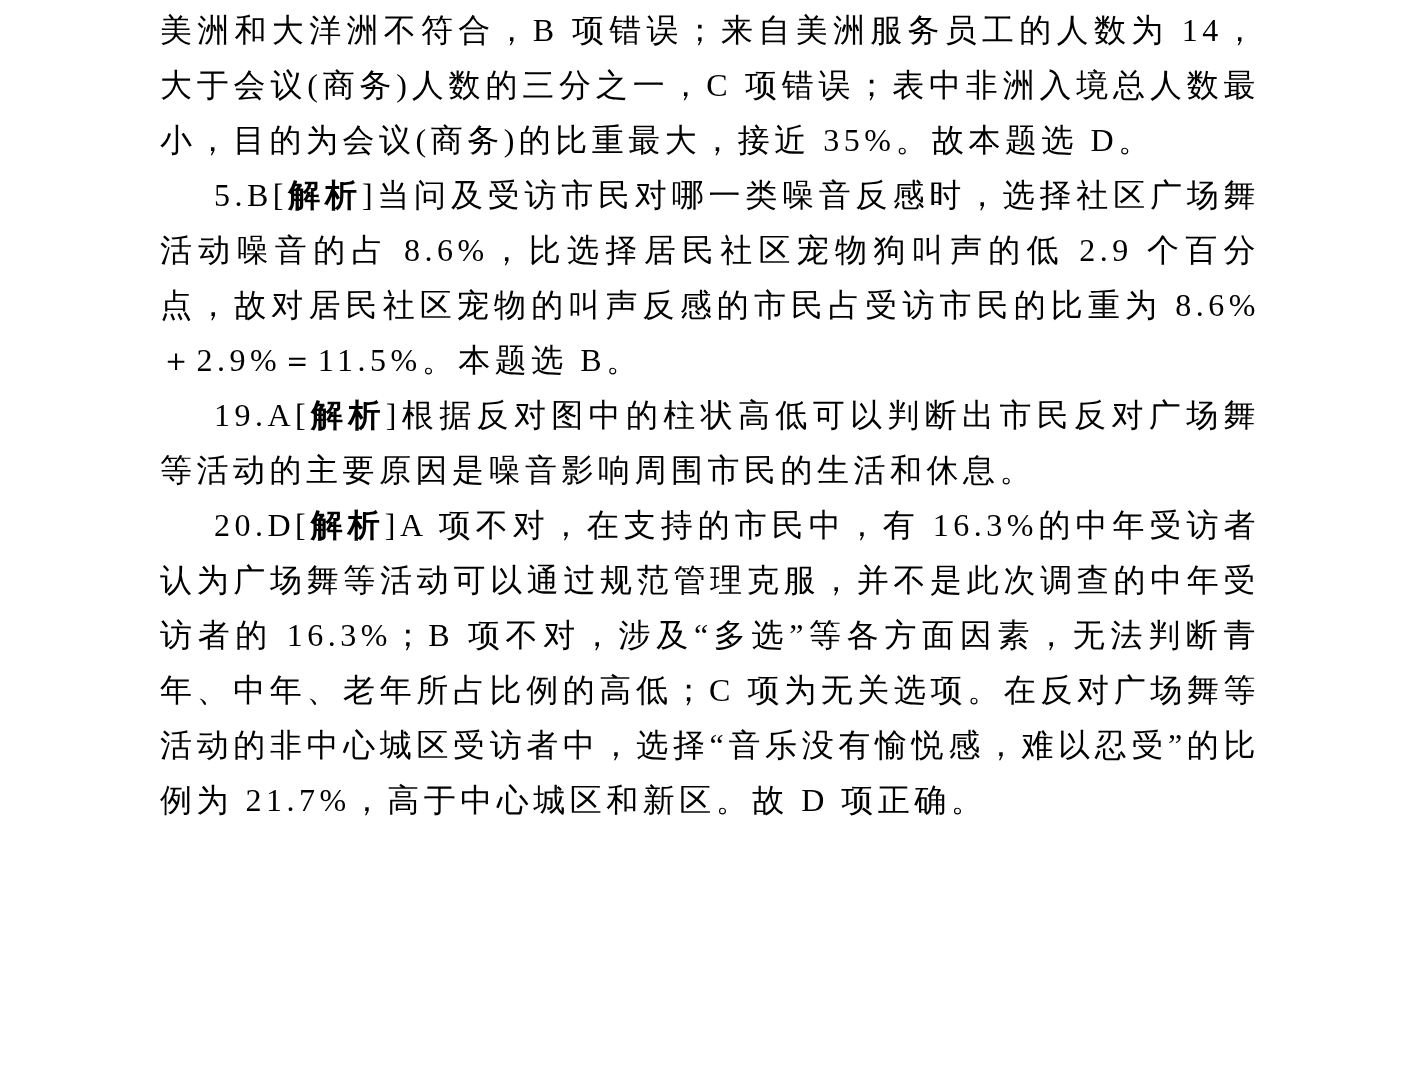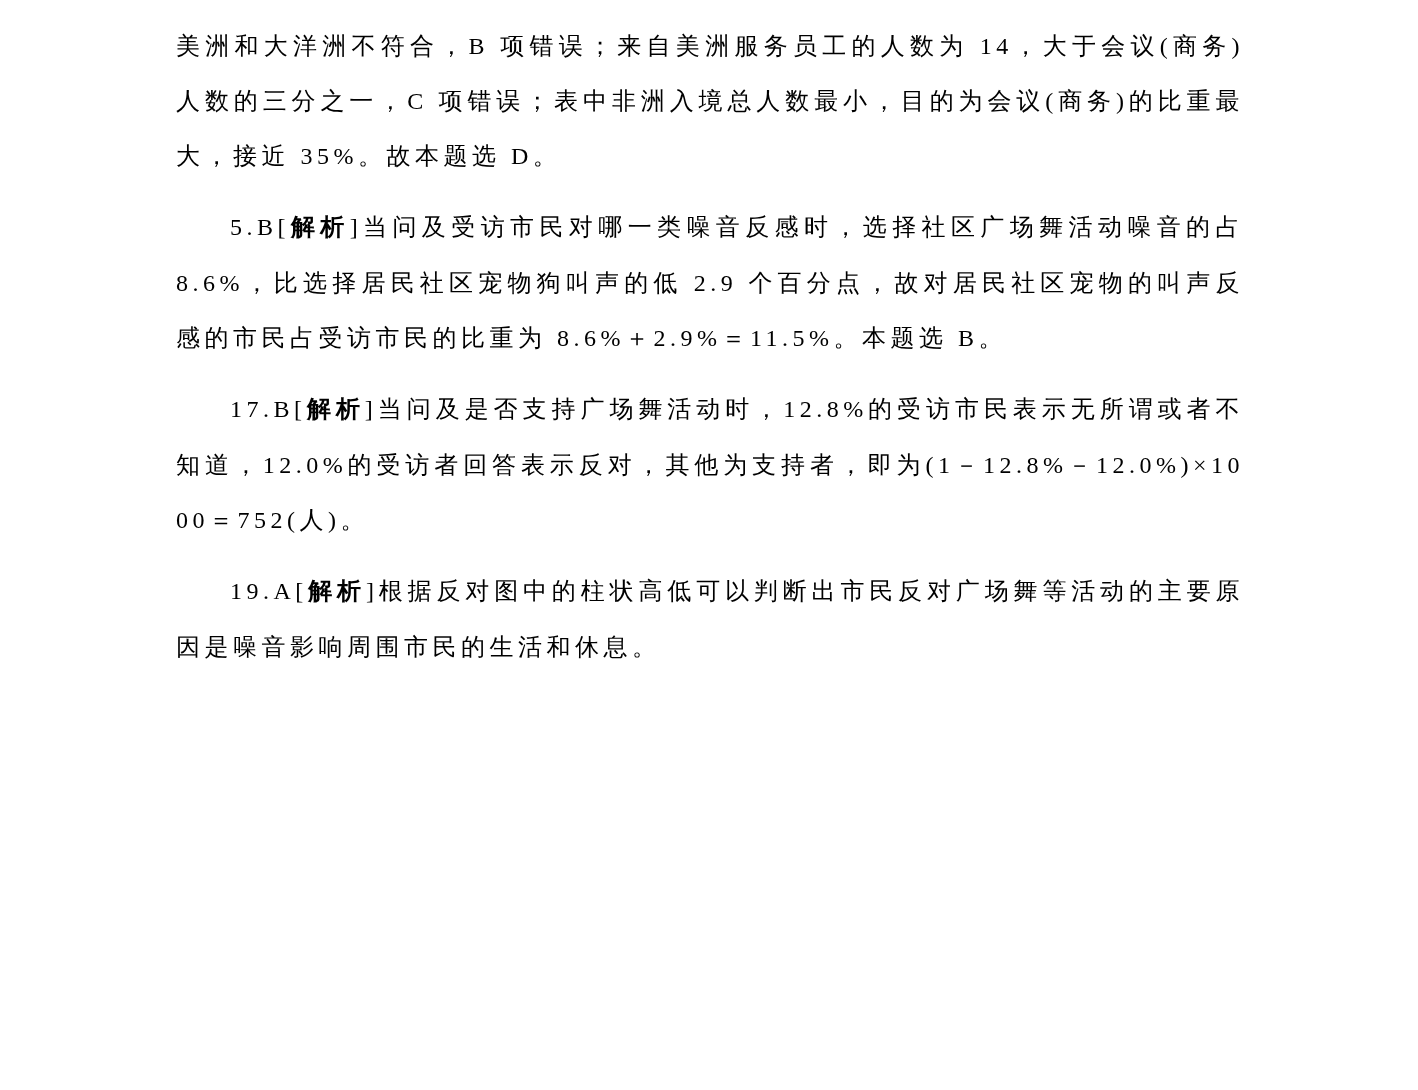--- a/index.html
+++ b/index.html
@@ -15,45 +15,45 @@
     font-family: "Liberation Serif", "DejaVu Serif", serif;
   }
   .page {
     box-sizing: border-box;
     width: 1418px;
     height: 1090px;
     padding: 3px 158px 0 160px;
     background: #ffffff;
   }
   p.para {
-    margin: 16px;
+    margin: 0;
     padding: 0;
-    font-size: 24px;
+    font-size: 32px;
     line-height: 55px;
     letter-spacing: 4.5px;
     text-align: justify;
     text-justify: inter-ideograph;
     word-break: break-all;
   }
   p.indent {
     text-indent: 54px;
   }
   .jiexi {
     font-weight: bold;
-    font-family: Liberation Mono, monospace;
+    font-family: Liberation Sans, sans-serif;
   }
 </style>
 </head>
 <body>
 
 <div class="page">
 
   <p class="para"><span>美洲和大洋洲不符合，B 项错误；来自美洲服务员工的人数为 14，大于会议(商务)人数的三分之一，C 项错误；表中非洲入境总人数最小，目的为会议(商务)的比重最大，接近 35%。故本题选 D。</span></p>
 
   <p class="para indent"><span class="head">5.B[</span><span class="jiexi">解析</span><span class="head">]</span><span>当问及受访市民对哪一类噪音反感时，选择社区广场舞活动噪音的占 8.6%，比选择居民社区宠物狗叫声的低 2.9 个百分点，故对居民社区宠物的叫声反感的市民占受访市民的比重为 8.6%＋2.9%＝11.5%。本题选 B。</span></p>
 
-  <p class="para indent"><span class="head">17.B[</span><span class="jiexi">解析</span><span class="head">]</span><span>当问及是否支持广场舞活动时，12.8%的受访市民表示无所谓或者不知道，12.0%的受访者回答表示反对，其他为支持者，即为(1－12.8%－12.0%)×1000＝752(人)。</span></p>
 
 
   <p class="para indent"><span class="head">19.A[</span><span class="jiexi">解析</span><span class="head">]</span><span>根据反对图中的柱状高低可以判断出市民反对广场舞等活动的主要原因是噪音影响周围市民的生活和休息。</span></p>
 
+  <p class="para indent"><span class="head">20.D[</span><span class="jiexi">解析</span><span class="head">]</span><span>A 项不对，在支持的市民中，有 16.3%的中年受访者认为广场舞等活动可以通过规范管理克服，并不是此次调查的中年受访者的 16.3%；B 项不对，涉及“多选”等各方面因素，无法判断青年、中年、老年所占比例的高低；C 项为无关选项。在反对广场舞等活动的非中心城区受访者中，选择“音乐没有愉悦感，难以忍受”的比例为 21.7%，高于中心城区和新区。故 D 项正确。</span></p>
 
 </div>
 
 </body></html>

